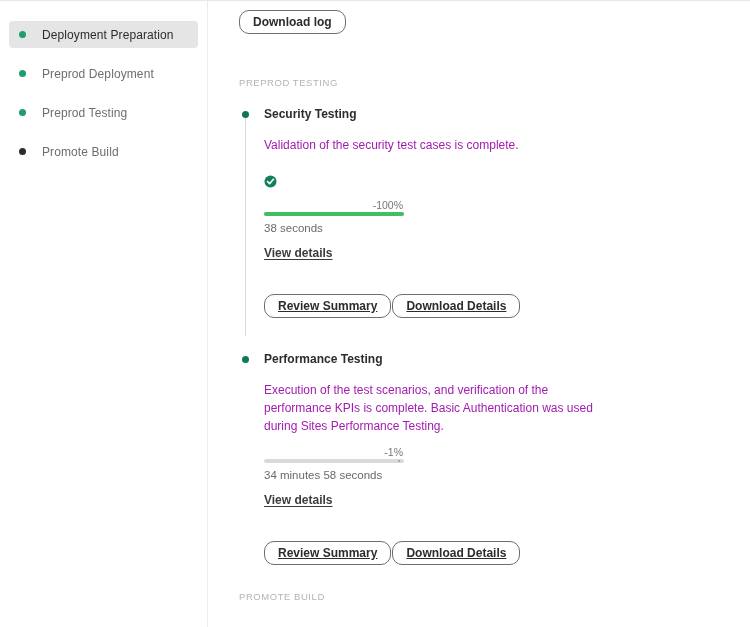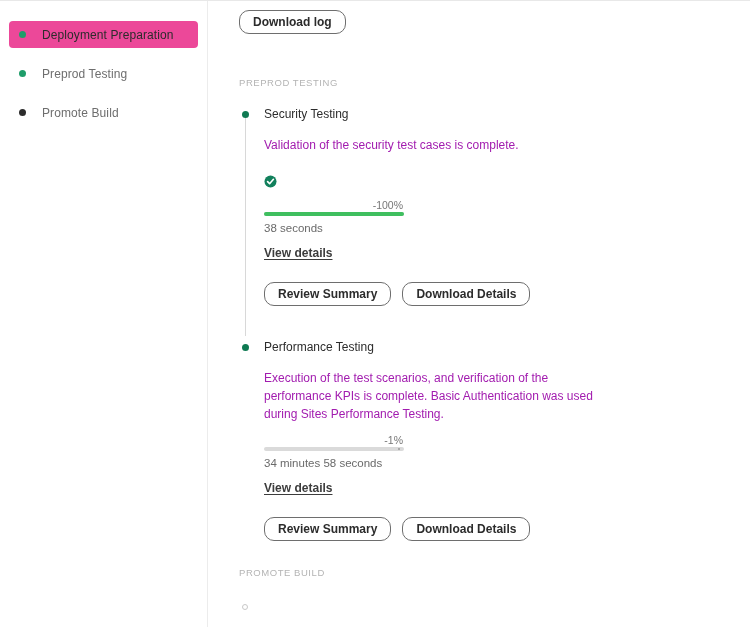--- a/index.html
+++ b/index.html
@@ -39,21 +39,21 @@
   .nav-item {
     display: flex;
     align-items: center;
     height: 27px;
     margin: 0 9px 12px 9px;
     padding-left: 10px;
     border-radius: 4px;
     cursor: pointer;
   }
   .nav-item.active {
-    background: #ec4899;
+    background: #e5e5e5;
   }
   .nav-dot {
     width: 7px;
     height: 7px;
     border-radius: 50%;
     margin-right: 16px;
     flex: 0 0 auto;
   }
   .nav-label {
     font-size: 12px;
@@ -136,21 +136,21 @@
     background: #ffffff;
     border: 1px solid #c8c8c8;
     width: 6px;
     height: 6px;
     left: 8px;
     top: 7px;
   }
 
   .step-title {
     font-size: 12px;
-    font-weight: 400;
+    font-weight: 700;
     color: #2c2c2c;
     line-height: 16px;
   }
 
   .step-desc {
     margin-top: 14px;
     font-size: 12px;
     color: #a21caf;
     line-height: 18px;
     max-width: 420px;
@@ -225,23 +225,24 @@
     margin-top: 12px;
     font-size: 12px;
     font-weight: 700;
     color: #3c3c3c;
     text-decoration: underline;
     text-underline-offset: 2px;
     cursor: pointer;
   }
 
   .btn-row {
-    margin-top: 22px;
-    display: flex;
-    gap: 11px;
+    margin-top: 34px;
+    display: flex;
+    gap: 1px;
+    text-decoration: underline;
   }
 
   .promote-row {
     display: flex;
     align-items: flex-start;
   }
   .promote-text {
     font-size: 12px;
     color: #6a6a6a;
     line-height: 16px;
@@ -252,20 +253,24 @@
 
 <div class="app">
 
   <aside class="sidebar">
 
     <div class="nav-item active">
       <span class="nav-dot" style="background:#1f9d6a"></span>
       <span class="nav-label">Deployment Preparation</span>
     </div>
 
+    <div class="nav-item">
+      <span class="nav-dot" style="background:#1f9d6a"></span>
+      <span class="nav-label">Preprod Deployment</span>
+    </div>
 
     <div class="nav-item">
       <span class="nav-dot" style="background:#1f9d6a"></span>
       <span class="nav-label">Preprod Testing</span>
     </div>
 
     <div class="nav-item">
       <span class="nav-dot" style="background:#2c2c2c"></span>
       <span class="nav-label">Promote Build</span>
     </div>

